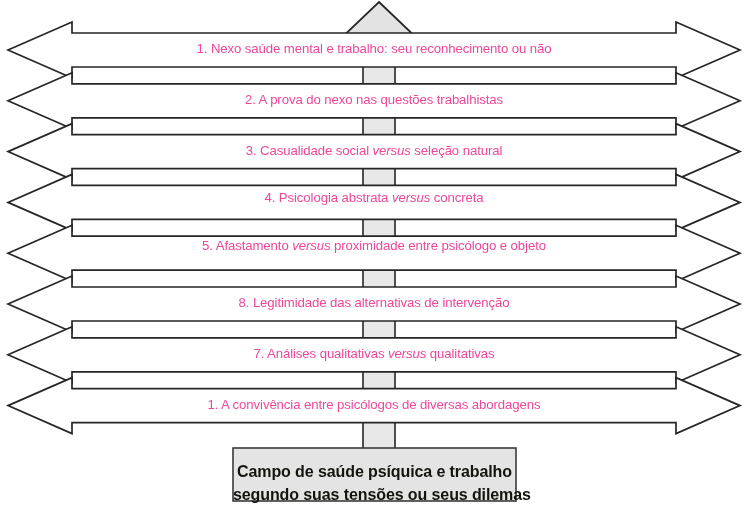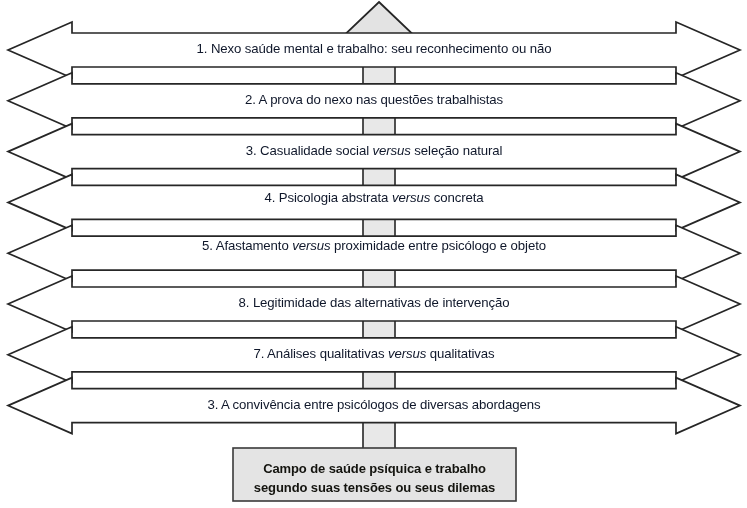--- a/index.html
+++ b/index.html
@@ -21,36 +21,36 @@
     height:508px;
     display:block;
   }
   
   .band-label{
     position:absolute;
     left:72px;
     width:604px;
     text-align:center;
     font-size:13.2px;
-    color:#0f172a;
+    color:#ec4899;
     line-height:1;
     letter-spacing:-0.1px;
     white-space:nowrap;
     pointer-events:none;
   }
   .band-label em{ }
 
   
   #bottom-box-text{
     position:absolute;
     left:233px;
     top:460px;
     width:283px;
     text-align:center;
-    font-size:13px;
+    font-size:16px;
     font-weight:bold;
     color:#14140f;
     line-height:1.45;
     letter-spacing:-0.1px;
     pointer-events:none;
   }
   #bottom-box-text div{ white-space:nowrap; }
 </style>
 </head>
 <body>
@@ -84,21 +84,21 @@
   </svg>
 
   <div id="labels-layer">
       <div class="band-label" style="top: 42px;">1. Nexo saúde mental e trabalho: seu reconhecimento ou não</div>
       <div class="band-label" style="top: 92.8px;">2. A prova do nexo nas questões trabalhistas</div>
       <div class="band-label" style="top: 143.6px;"><span>3. Casualidade social </span><em>versus</em><span> seleção natural</span></div>
       <div class="band-label" style="top: 191px;"><span>4. Psicologia abstrata </span><em>versus</em><span> concreta</span></div>
       <div class="band-label" style="top: 239px;"><span>5. Afastamento </span><em>versus</em><span> proximidade entre psicólogo e objeto</span></div>
       <div class="band-label" style="top: 296px;">8. Legitimidade das alternativas de intervenção</div>
       <div class="band-label" style="top: 346.8px;"><span>7. Análises qualitativas </span><em>versus</em><span> qualitativas</span></div>
-      <div class="band-label" style="top: 397.6px;">3. A convivência entre psicólogos de diversas abordagens</div>
+      <div class="band-label" style="top: 397.6px;">1. A convivência entre psicólogos de diversas abordagens</div>
     </div>
 
   <div id="bottom-box-text">
     <div>Campo de saúde psíquica e trabalho</div>
     <div>segundo suas tensões ou seus dilemas</div>
   </div>
 
 </div>
 
 </body></html>

